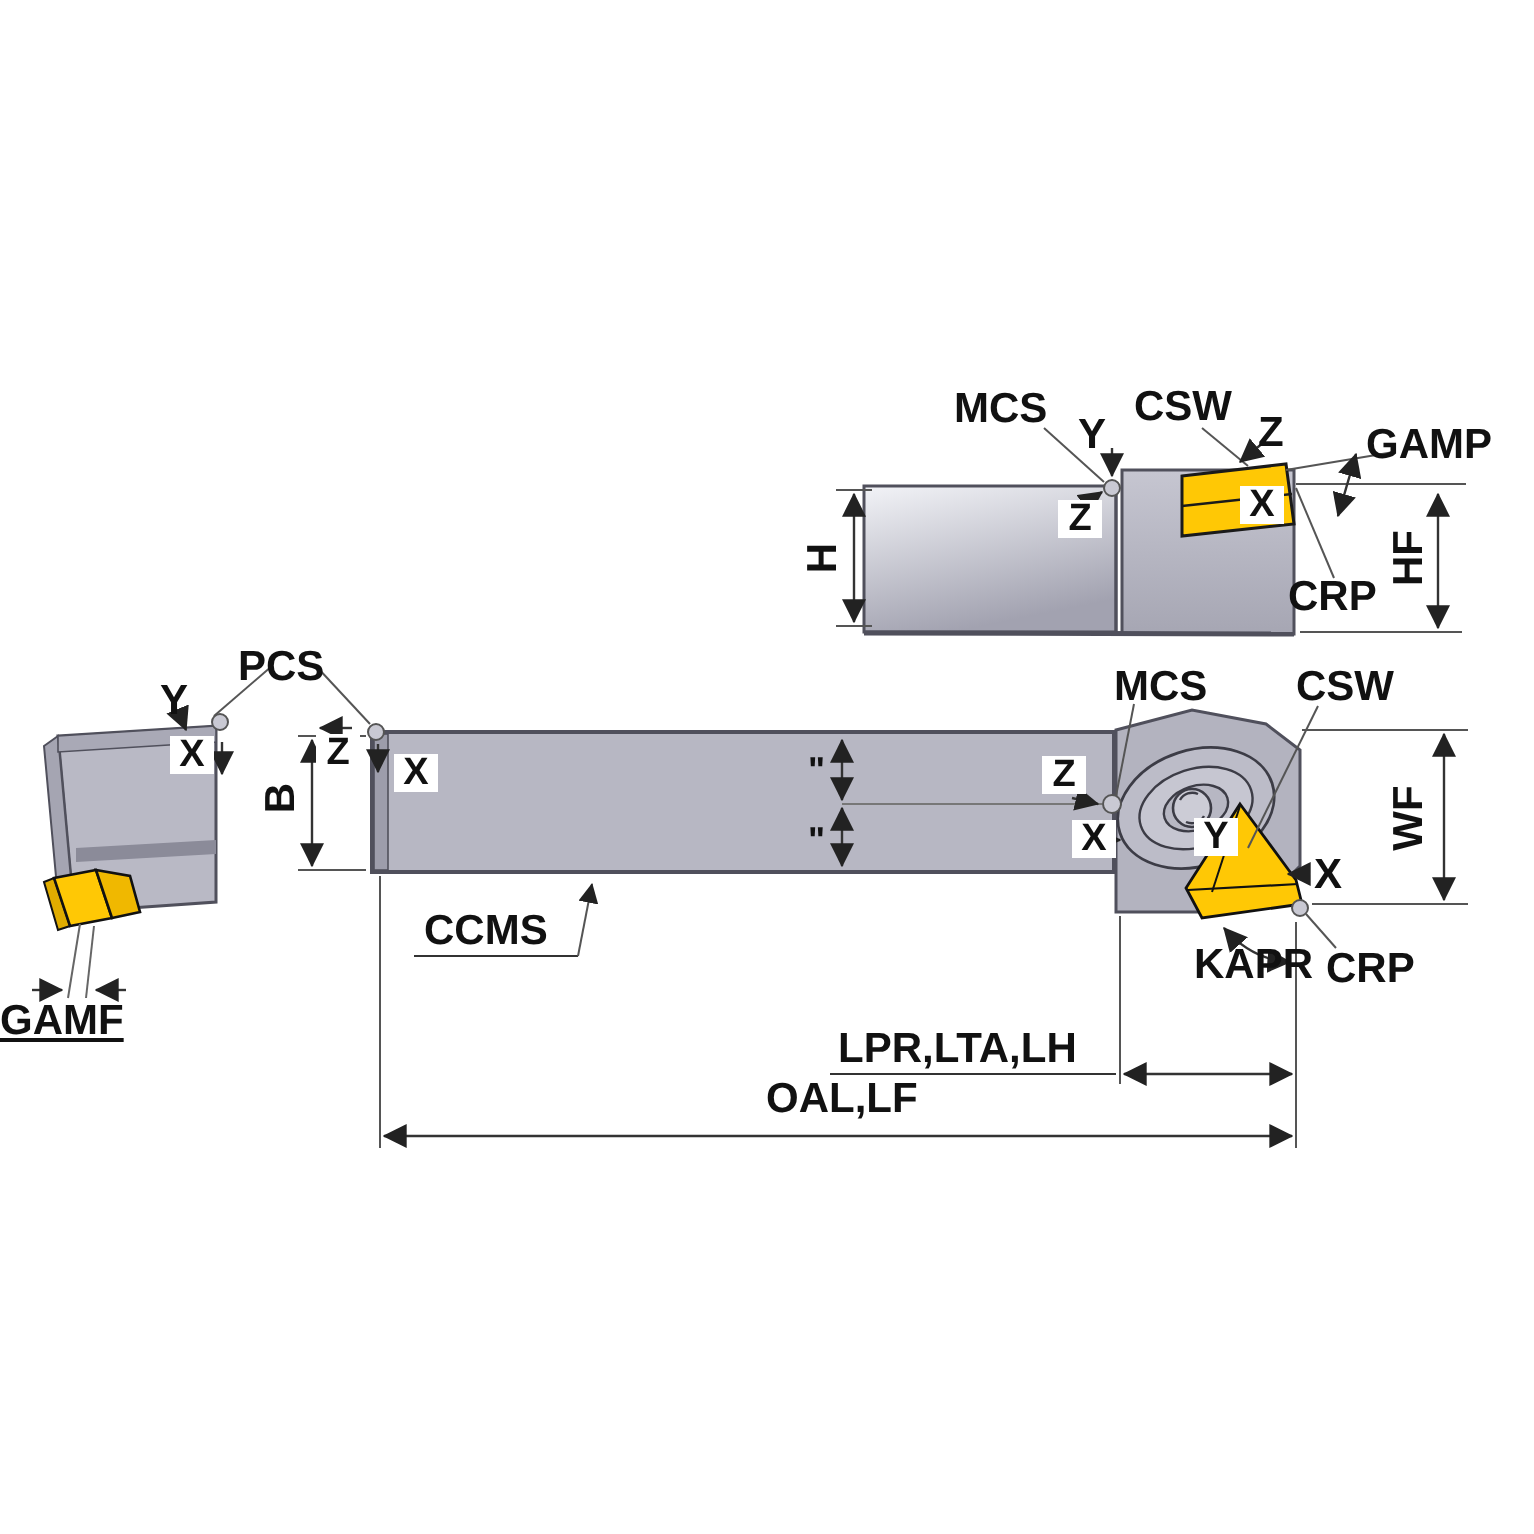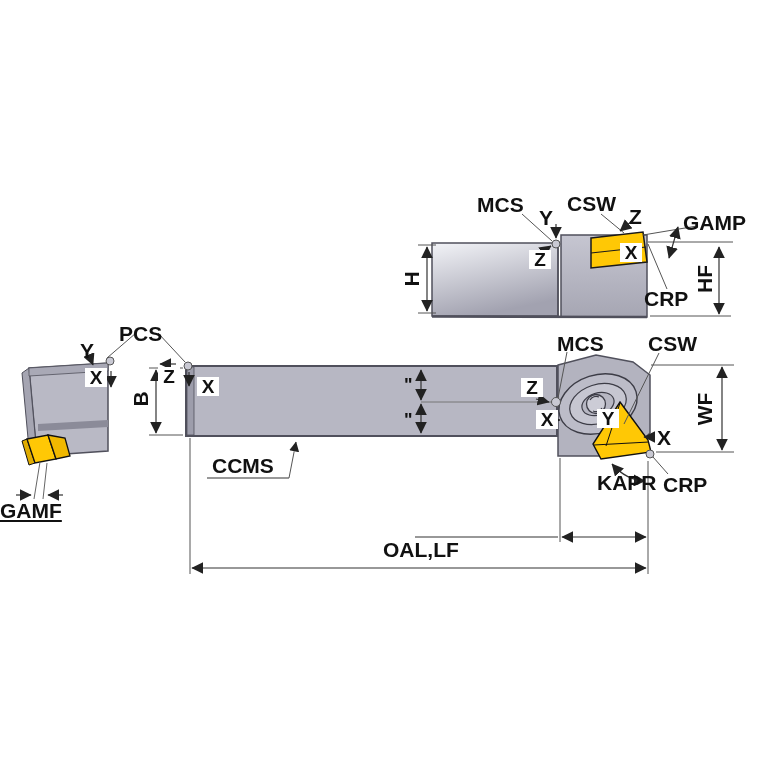--- a/index.html
+++ b/index.html
@@ -160,15 +160,16 @@
 <div class="lbl" style="left:212px;top:455px;">CCMS</div>
 <div class="lbl box" style="left:521px;top:378px;">Z</div>
 <div class="lbl box" style="left:536px;top:410px;">X</div>
 <div class="lbl" style="left:557px;top:333px;">MCS</div>
 <div class="lbl" style="left:648px;top:333px;">CSW</div>
 <div class="lbl box" style="left:597px;top:409px;">Y</div>
 <div class="lbl" style="left:657px;top:427px;">X</div>
 <div class="lbl" style="left:564px;top:472px;margin-left:33px;">KAPR</div>
 <div class="lbl" style="left:663px;top:474px;">CRP</div>
 <div class="lbl rot" style="left:674px;top:397px;width:60px;height:24px;">WF</div>
+<div class="lbl" style="left:419px;top:514px;">LPR,LTA,LH</div>
 <div class="lbl" style="left:383px;top:539px;">OAL,LF</div>
 
 </div>
 
 </body></html>

